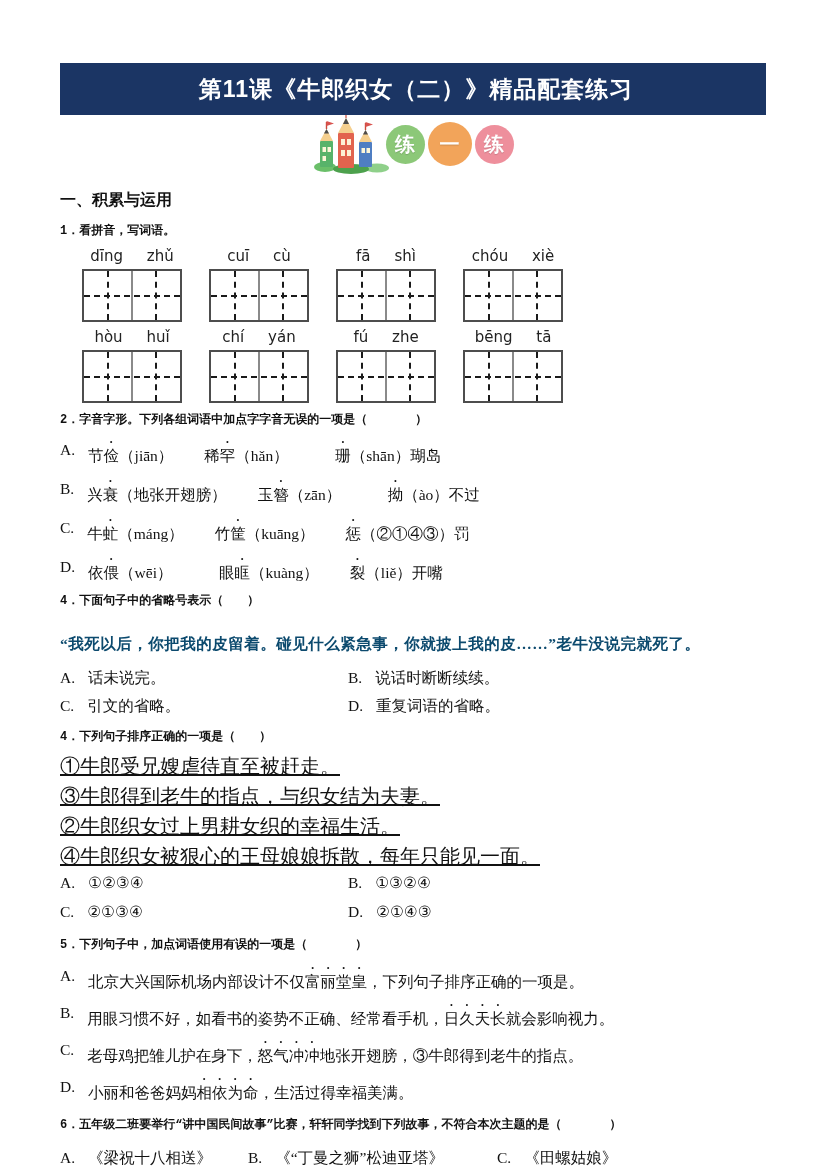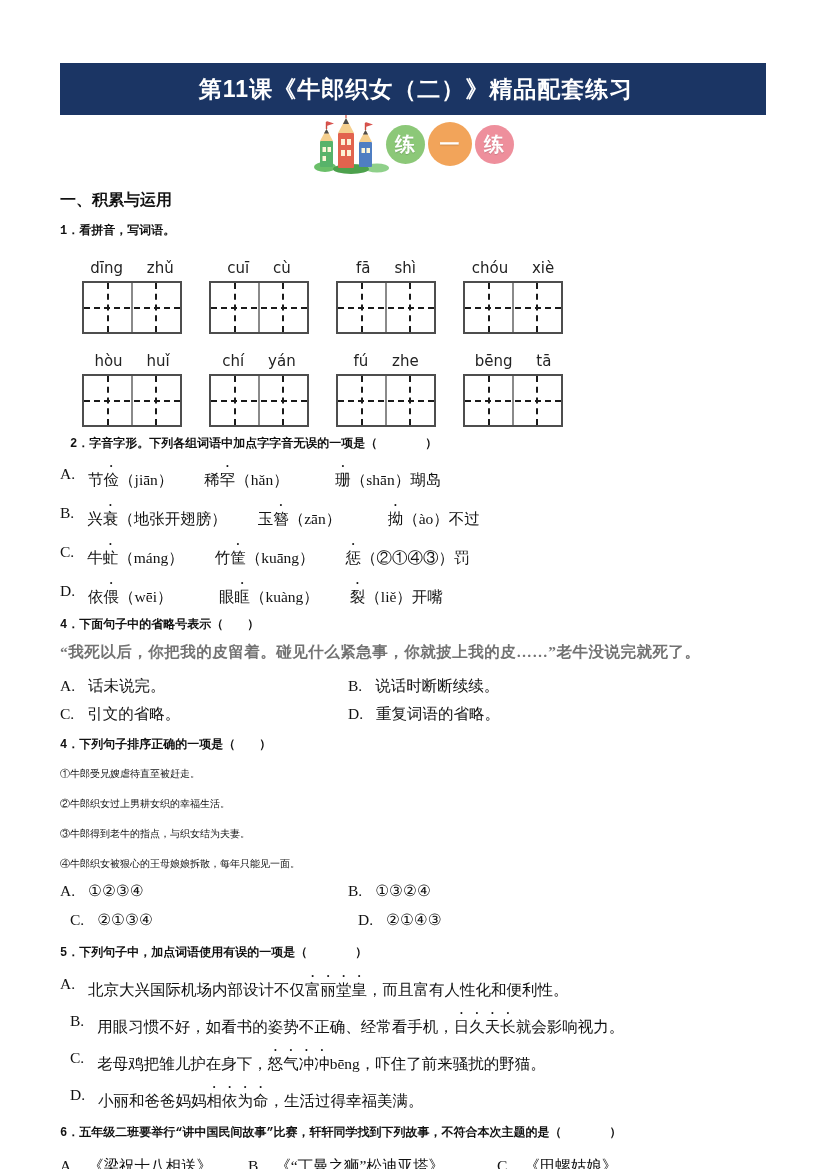--- a/index.html
+++ b/index.html
@@ -36,21 +36,21 @@
   .sec-title {
     margin-top:17px; font-weight:bold; font-size:16px; line-height:20px;
     font-family:"Liberation Sans", sans-serif; white-space:nowrap;
   }
   .q-title {
     font-weight:bold; font-size:12px; line-height:20px;
     font-family:Liberation Mono, monospace; white-space:nowrap;
   }
   
   .grid-row { display:flex; gap:27px; padding-left:22px; }
-  .m4  { margin-top:16px; }
+  .m4  { margin-top:4px; }
   .unit { width:100px; }
   .pinyin {
     display:block; height:22px; line-height:22px; margin-bottom:2px;
     text-align:center; white-space:pre; font-size:15px; color:#222222;
     font-family:"DejaVu Sans", sans-serif;
   }
   .gbox { position:relative; width:100px; height:53px; border:2px solid #4d4d4d; background:#ffffff; }
   .gbox i { position:absolute; display:block; }
   .v-solid { top:0; bottom:0; left:50%; margin-left:-1px; border-left:2px solid #8a8a8a; }
   .v-dash1 { top:0; bottom:0; left:25%; margin-left:-1px; border-left:2px dashed #1a1a1a; }
@@ -60,33 +60,33 @@
   .opt-line { display:flex; font-size:15.5px; line-height:24px; }
   .opt-label { flex:0 0 auto; margin-right:13px; }
   .opt-text  { white-space:nowrap; }
   .optgrid { display:flex; font-size:15.5px; line-height:22px; }
   .optgrid .col1 { width:288px; display:flex; }
   .optgrid .col2 { flex:1; display:flex; }
   .row3 .col1 { width:188px; }
   .row3 .colB { width:249px; display:flex; }
   .row3 .colC { flex:1; display:flex; }
   .red-quote {
-    margin-top:6px; color:#737373; font-weight:bold; font-size:15.5px;
+    margin-top:22px; color:#0c4a6e; font-weight:bold; font-size:15.5px;
     line-height:22px; letter-spacing:0.5px; white-space:nowrap;
   }
-  .item-line { font-size:10px; line-height:22px; white-space:nowrap; }
+  .item-line { font-size:20px; line-height:22px; white-space:nowrap;text-decoration:underline; }
   
   .em-dot {
     -webkit-text-emphasis-style: filled dot;
     -webkit-text-emphasis-position: over;
     text-emphasis-style: filled dot;
     text-emphasis-position: over right;
   }
   
-  .mt5{margin-top:5px;} .mt6{margin-top:6px;} .mt7{margin-top:7px;margin-left:10px;} .mt8{margin-top:8px;}
+  .mt5{margin-top:5px;} .mt6{margin-top:6px;} .mt7{margin-top:7px;} .mt8{margin-top:8px;}
   .mt9{margin-top:9px;} .mt10{margin-top:10px;} .mt11{margin-top:11px;} .mt12{margin-top:12px;}
 </style>
 </head>
 <body>
 
 <div class="page">
 
   <div class="banner">
     <span class="banner-title">第11课《牛郎织女（二）》精品配套练习</span>
   </div>
@@ -249,22 +249,22 @@
         <span>引文的省略。</span>
       </div>
       <div class="col2">
         <span class="opt-label">D.</span>
         <span>重复词语的省略。</span>
       </div>
     </div>
 
     <div class="q-title mt10">4．下列句子排序正确的一项是（　　）</div>
     <div class="item-line mt8">①牛郎受兄嫂虐待直至被赶走。</div>
+    <div class="item-line mt8">③牛郎得到老牛的指点，与织女结为夫妻。</div>
     <div class="item-line mt8">②牛郎织女过上男耕女织的幸福生活。</div>
-    <div class="item-line mt8">③牛郎得到老牛的指点，与织女结为夫妻。</div>
     <div class="item-line mt8">④牛郎织女被狠心的王母娘娘拆散，每年只能见一面。</div>
     <div class="optgrid mt5">
       <div class="col1">
         <span class="opt-label">A.</span>
         <span>①②③④</span>
       </div>
       <div class="col2">
         <span class="opt-label">B.</span>
         <span>①③②④</span>
       </div>
@@ -276,29 +276,29 @@
       </div>
       <div class="col2">
         <span class="opt-label">D.</span>
         <span>②①④③</span>
       </div>
     </div>
 
     <div class="q-title mt12">5．下列句子中，加点词语使用有误的一项是（　　　　）</div>
     <div class="opt-line mt9">
       <span class="opt-label">A.</span>
-      <span class="opt-text"><span>北京大兴国际机场内部设计不仅</span><span class="em-dot">富丽堂皇</span><span>，而且富有人性化和便利性。</span></span>
+      <span class="opt-text"><span>北京大兴国际机场内部设计不仅</span><span class="em-dot">富丽堂皇</span><span>，下列句子排序正确的一项是。</span></span>
     </div>
     <div class="opt-line mt7">
       <span class="opt-label">B.</span>
       <span class="opt-text"><span>用眼习惯不好，如看书的姿势不正确、经常看手机，</span><span class="em-dot">日久天长</span><span>就会影响视力。</span></span>
     </div>
     <div class="opt-line mt7">
       <span class="opt-label">C.</span>
-      <span class="opt-text"><span>老母鸡把雏儿护在身下，</span><span class="em-dot">怒气冲冲</span><span>bēng，吓住了前来骚扰的野猫。</span></span>
+      <span class="opt-text"><span>老母鸡把雏儿护在身下，</span><span class="em-dot">怒气冲冲</span><span>地张开翅膀，③牛郎得到老牛的指点。</span></span>
     </div>
     <div class="opt-line mt7">
       <span class="opt-label">D.</span>
       <span class="opt-text"><span>小丽和爸爸妈妈</span><span class="em-dot">相依为命</span><span>，生活过得幸福美满。</span></span>
     </div>
 
     <div class="q-title mt10">6．五年级二班要举行“讲中国民间故事”比赛，轩轩同学找到下列故事，不符合本次主题的是（　　　　）</div>
     <div class="optgrid row3 mt12">
       <div class="col1">
         <span class="opt-label">A.</span>

